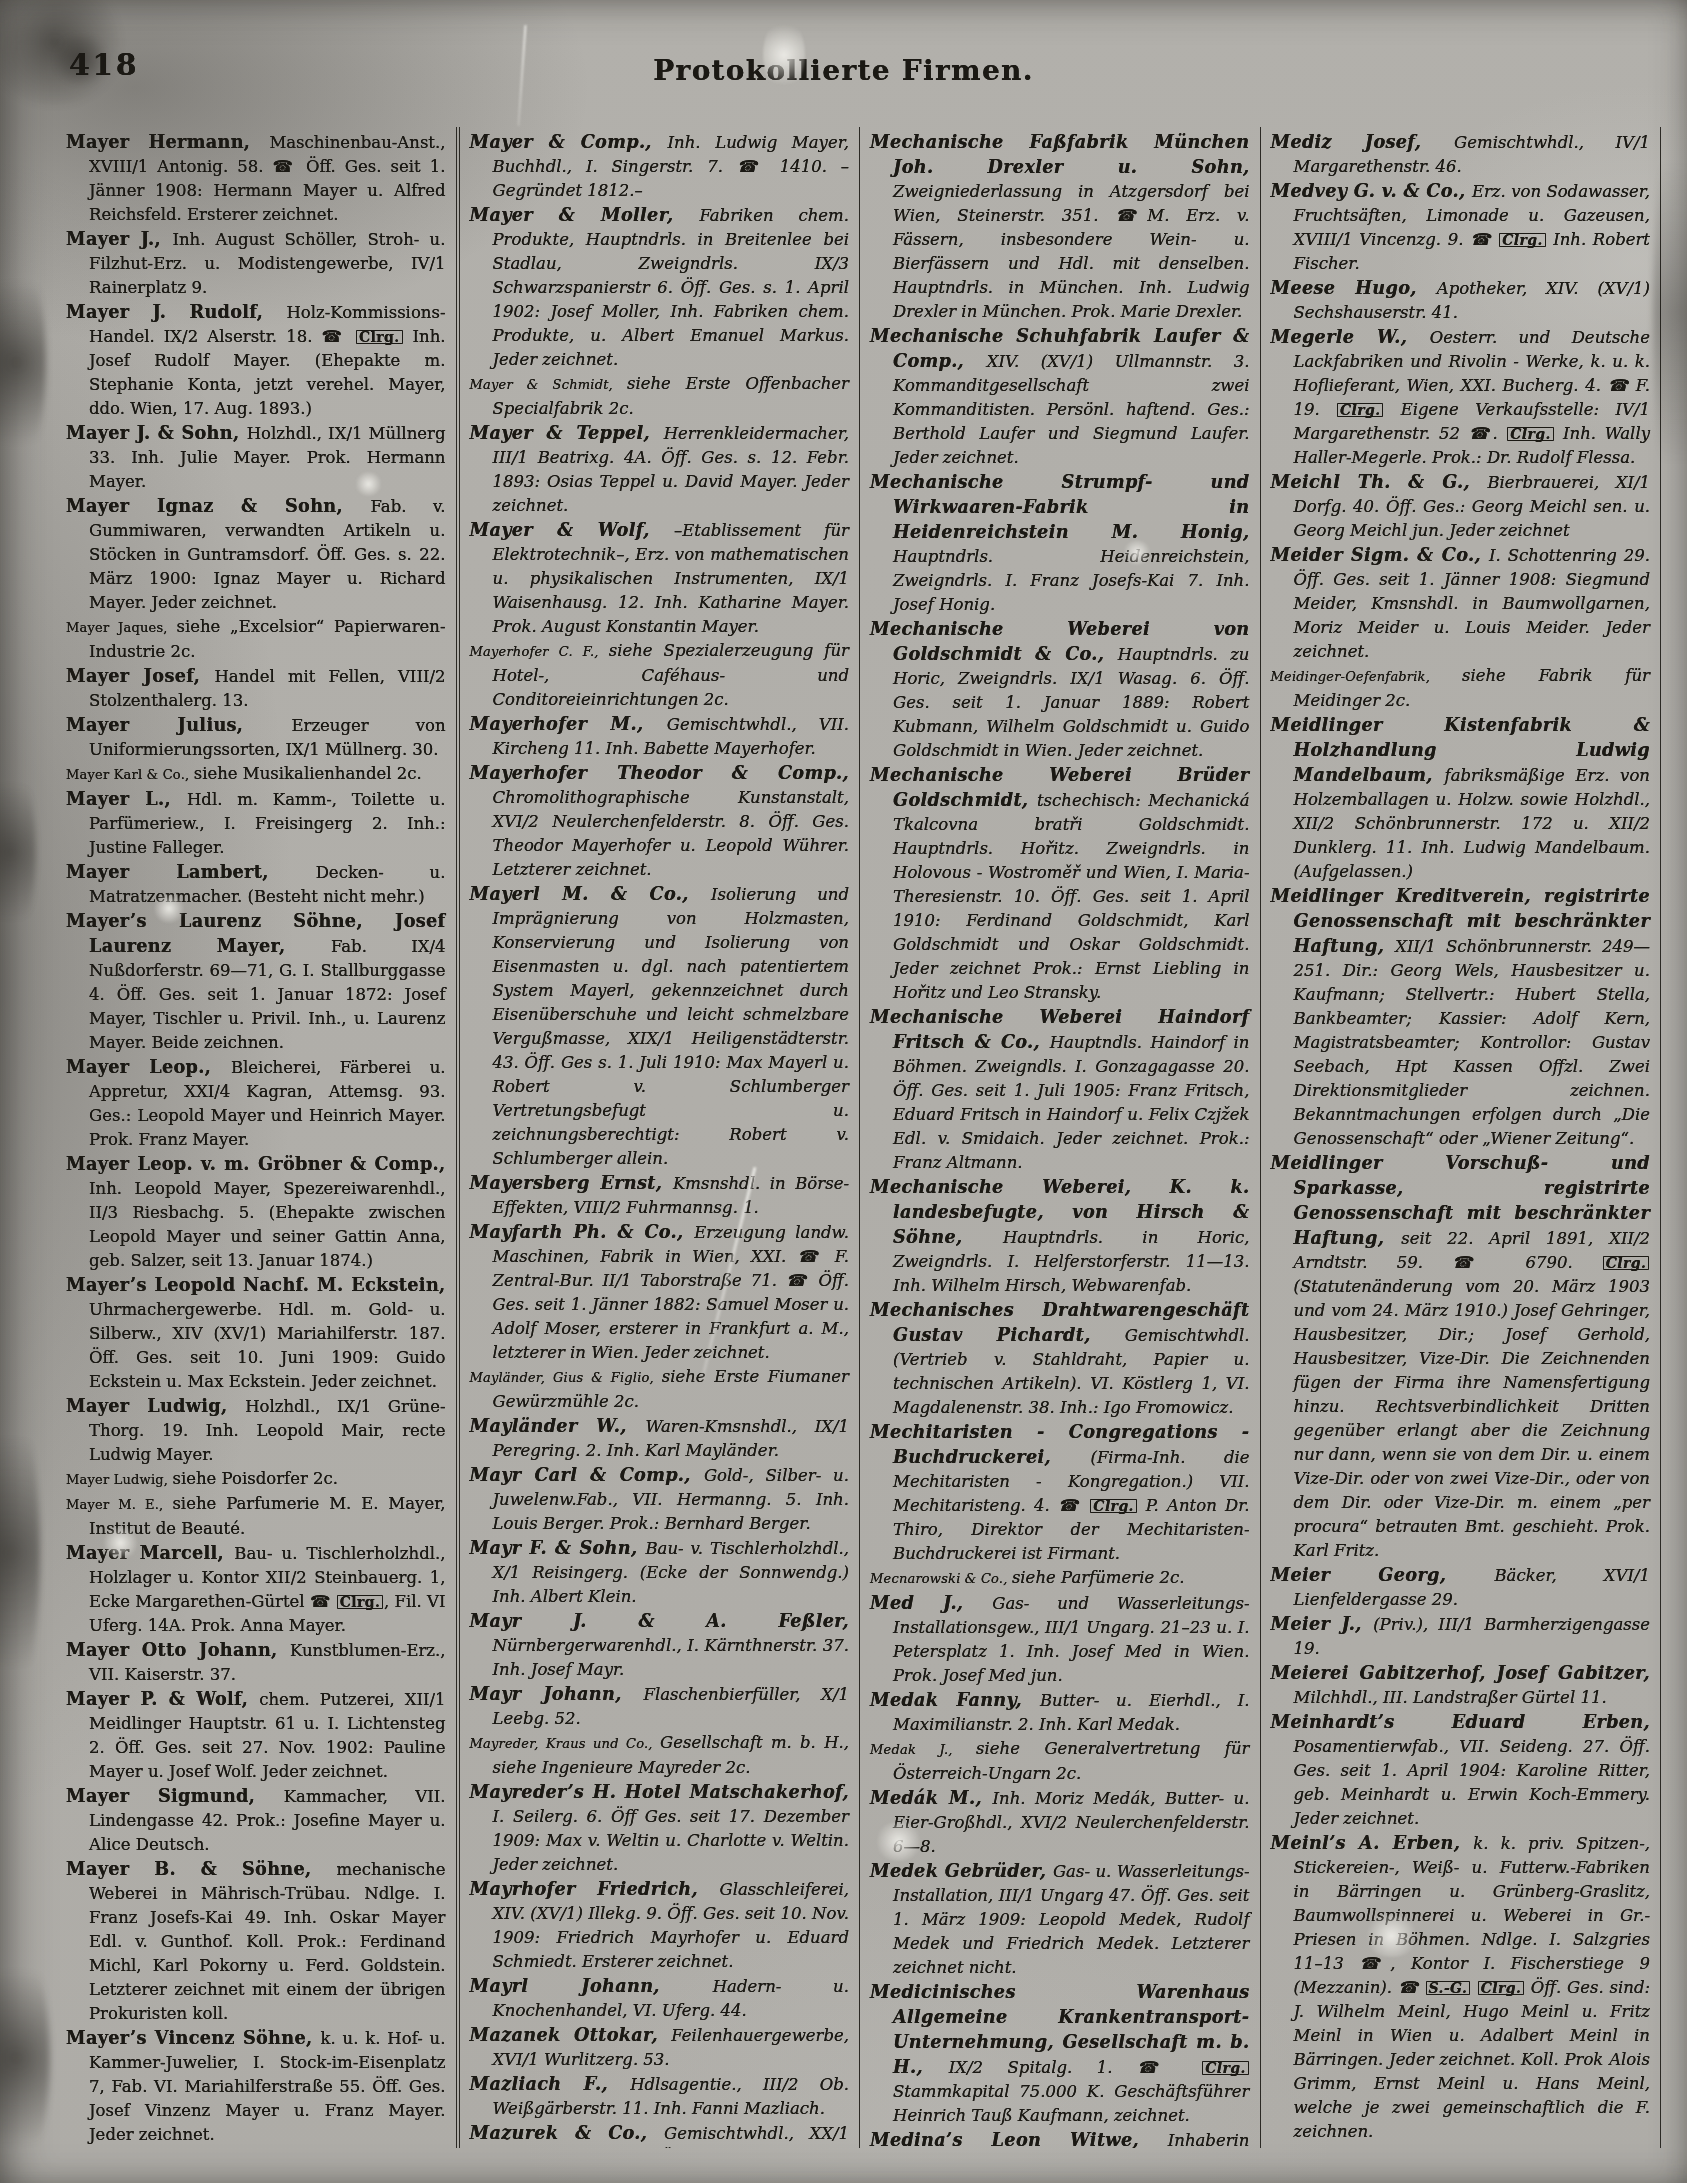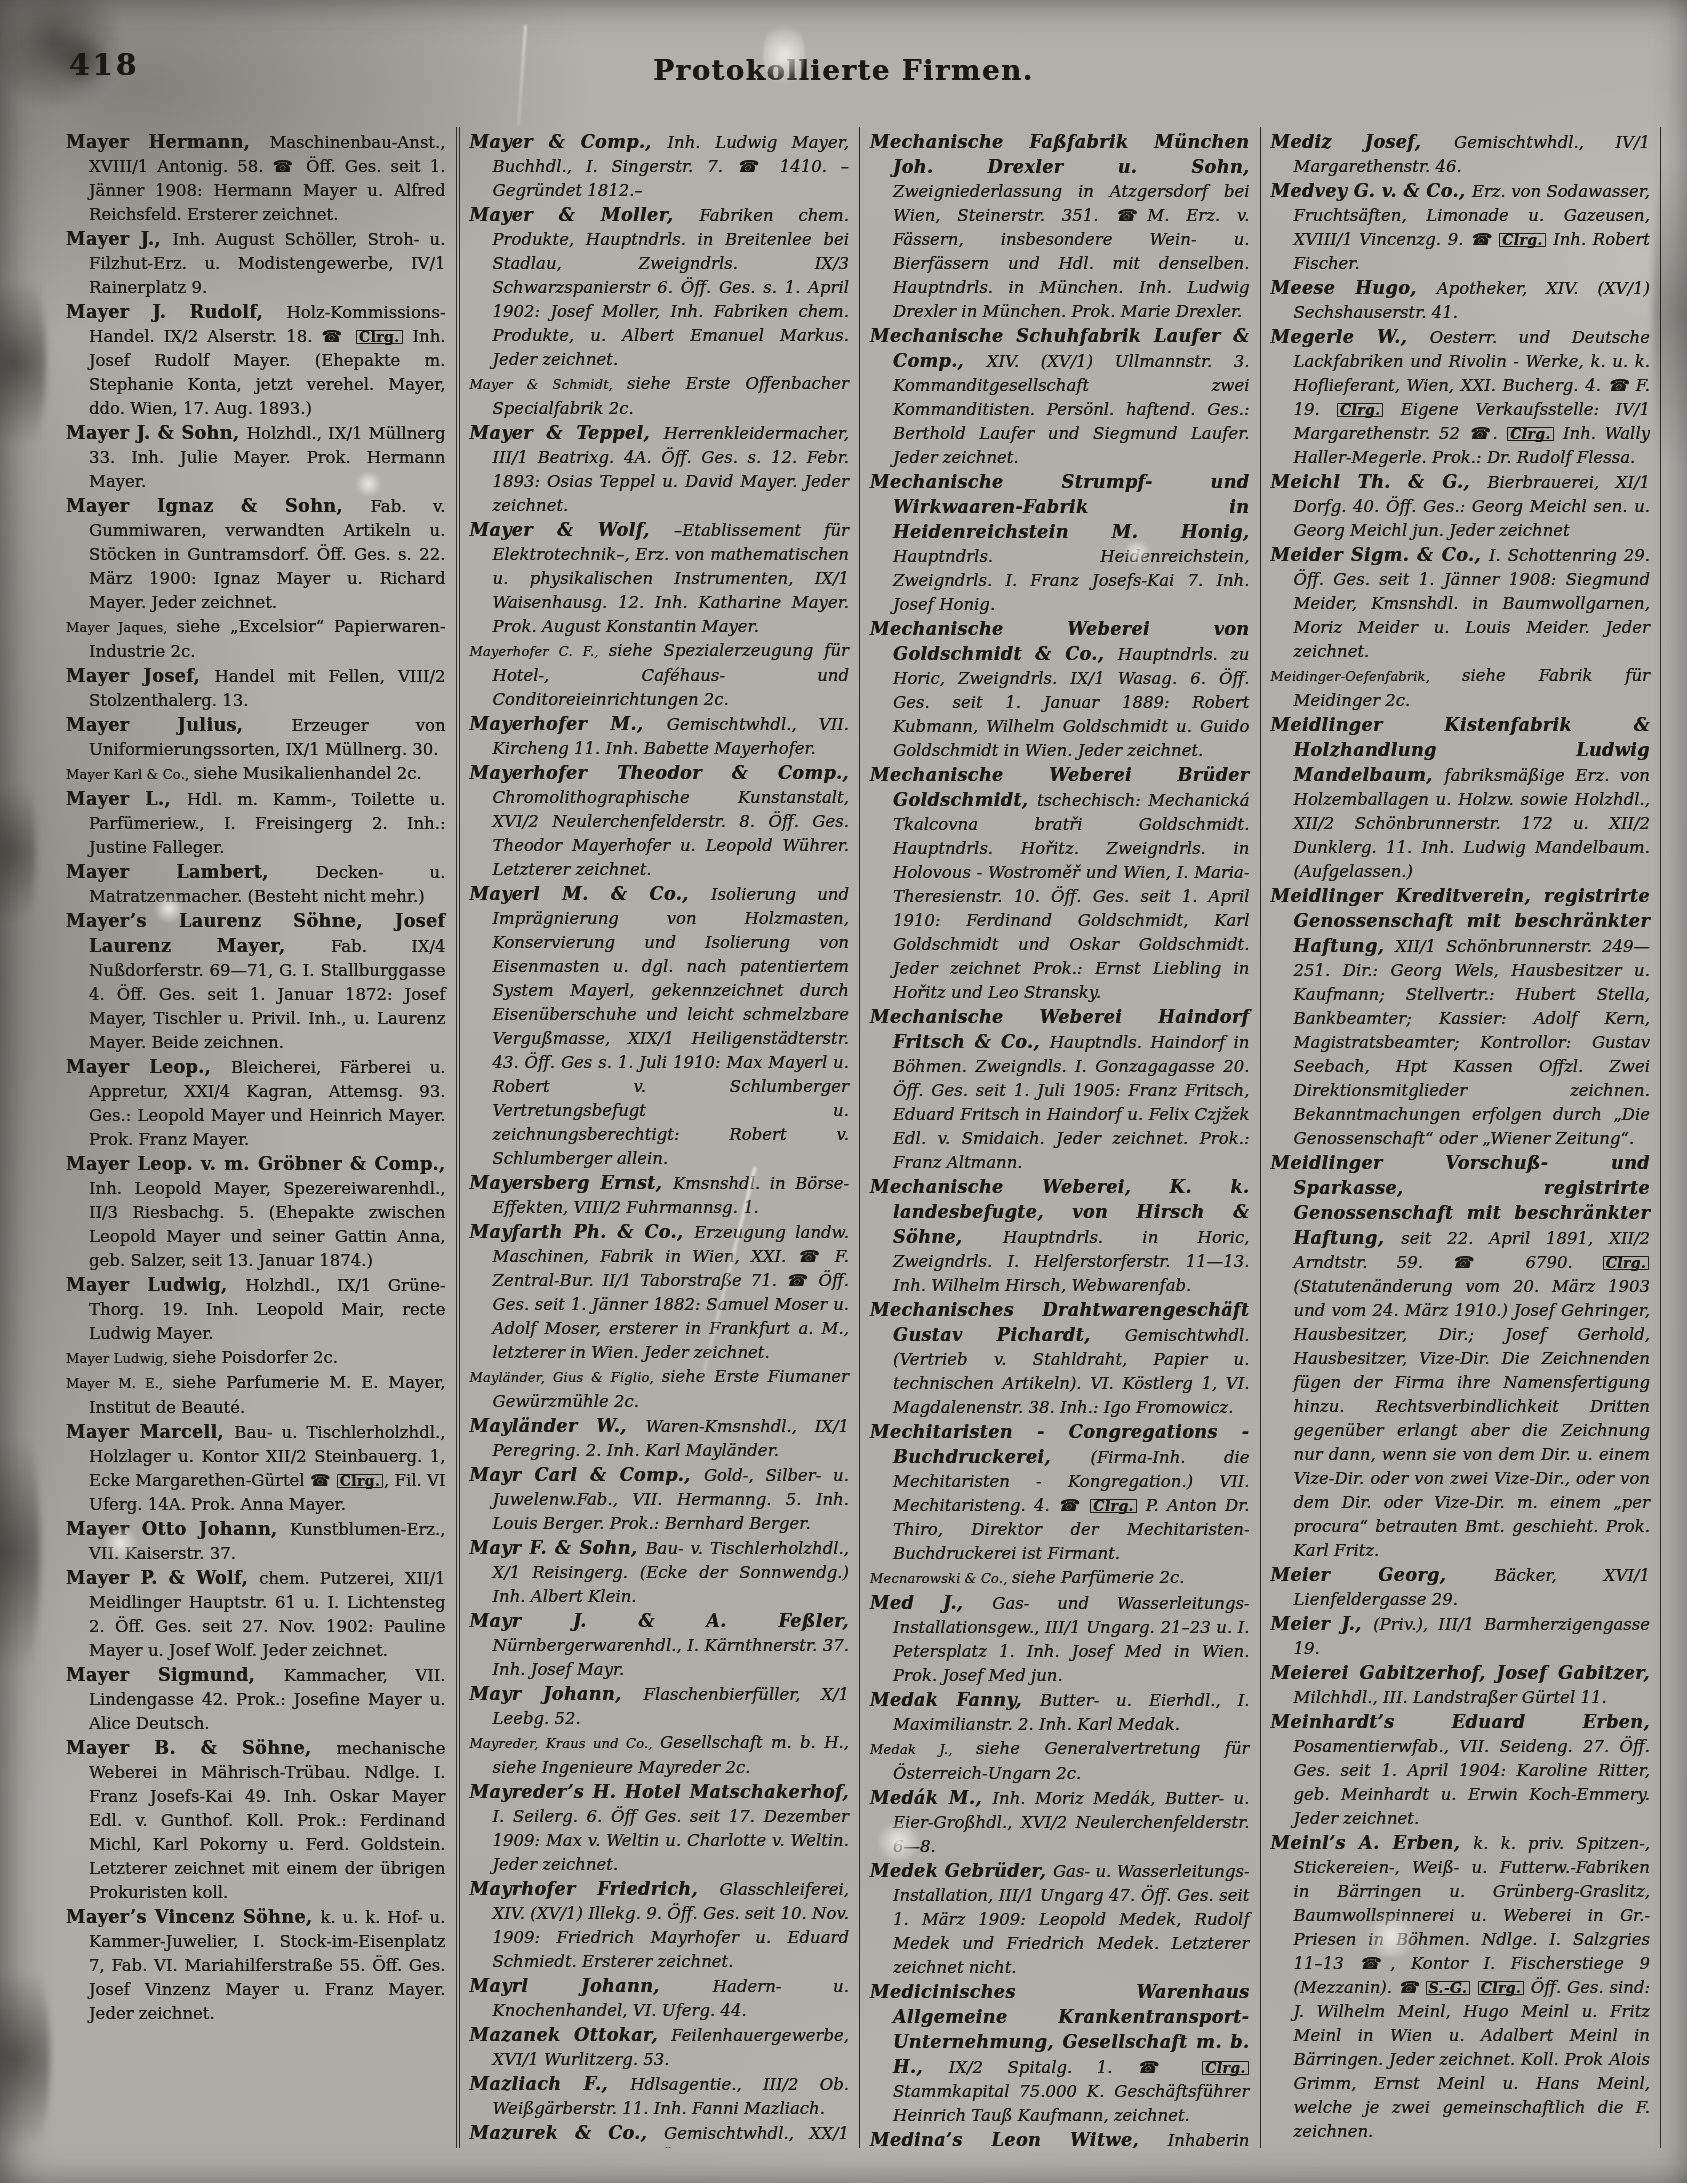--- a/index.html
+++ b/index.html
@@ -81,20 +81,21 @@
         <p class="entry"><span class="lead">Mayer Ignaz &amp; Sohn, </span><span>Fab. v. Gummiwaren, verwandten Artikeln u. Stöcken in Guntramsdorf. Öff. Ges. s. 22. März 1900: Ignaz Mayer u. Richard Mayer. Jeder zeichnet.</span></p>
         <p class="entry ref"><span class="lead">Mayer Jaques, </span><span>siehe „Excelsior“ Papierwaren-Industrie 2c.</span></p>
         <p class="entry"><span class="lead">Mayer Josef, </span><span>Handel mit Fellen, VIII/2 Stolzenthalerg. 13.</span></p>
         <p class="entry"><span class="lead">Mayer Julius, </span><span>Erzeuger von Uniformierungssorten, IX/1 Müllnerg. 30.</span></p>
         <p class="entry ref"><span class="lead">Mayer Karl &amp; Co., </span><span>siehe Musikalienhandel 2c.</span></p>
         <p class="entry"><span class="lead">Mayer L., </span><span>Hdl. m. Kamm-, Toilette u. Parfümeriew., I. Freisingerg 2. Inh.: Justine Falleger.</span></p>
         <p class="entry"><span class="lead">Mayer Lambert, </span><span>Decken- u. Matratzenmacher. (Besteht nicht mehr.)</span></p>
         <p class="entry"><span class="lead">Mayer’s Laurenz Söhne, Josef Laurenz Mayer, </span><span>Fab. IX/4 Nußdorferstr. 69—71, G. I. Stallburggasse 4. Öff. Ges. seit 1. Januar 1872: Josef Mayer, Tischler u. Privil. Inh., u. Laurenz Mayer. Beide zeichnen.</span></p>
         <p class="entry"><span class="lead">Mayer Leop., </span><span>Bleicherei, Färberei u. Appretur, XXI/4 Kagran, Attemsg. 93. Ges.: Leopold Mayer und Heinrich Mayer. Prok. Franz Mayer.</span></p>
         <p class="entry"><span class="lead">Mayer Leop. v. m. Gröbner &amp; Comp., </span><span>Inh. Leopold Mayer, Spezereiwarenhdl., II/3 Riesbachg. 5. (Ehepakte zwischen Leopold Mayer und seiner Gattin Anna, geb. Salzer, seit 13. Januar 1874.)</span></p>
+        <p class="entry"><span class="lead">Mayer’s Leopold Nachf. M. Eckstein, </span><span>Uhrmachergewerbe. Hdl. m. Gold- u. Silberw., XIV (XV/1) Mariahilferstr. 187. Öff. Ges. seit 10. Juni 1909: Guido Eckstein u. Max Eckstein. Jeder zeichnet.</span></p>
         <p class="entry"><span class="lead">Mayer Ludwig, </span><span>Holzhdl., IX/1 Grüne-Thorg. 19. Inh. Leopold Mair, recte Ludwig Mayer.</span></p>
         <p class="entry ref"><span class="lead">Mayer Ludwig, </span><span>siehe Poisdorfer 2c.</span></p>
         <p class="entry ref"><span class="lead">Mayer M. E., </span><span>siehe Parfumerie M. E. Mayer, Institut de Beauté.</span></p>
         <p class="entry"><span class="lead">Mayer Marcell, </span><span>Bau- u. Tischlerholzhdl., Holzlager u. Kontor XII/2 Steinbauerg. 1, Ecke Margarethen-Gürtel ☎ <span class="boxed">Clrg.</span>, Fil. VI Uferg. 14A. Prok. Anna Mayer.</span></p>
         <p class="entry"><span class="lead">Mayer Otto Johann, </span><span>Kunstblumen-Erz., VII. Kaiserstr. 37.</span></p>
         <p class="entry"><span class="lead">Mayer P. &amp; Wolf, </span><span>chem. Putzerei, XII/1 Meidlinger Hauptstr. 61 u. I. Lichtensteg 2. Öff. Ges. seit 27. Nov. 1902: Pauline Mayer u. Josef Wolf. Jeder zeichnet.</span></p>
         <p class="entry"><span class="lead">Mayer Sigmund, </span><span>Kammacher, VII. Lindengasse 42. Prok.: Josefine Mayer u. Alice Deutsch.</span></p>
         <p class="entry"><span class="lead">Mayer B. &amp; Söhne, </span><span>mechanische Weberei in Mährisch-Trübau. Ndlge. I. Franz Josefs-Kai 49. Inh. Oskar Mayer Edl. v. Gunthof. Koll. Prok.: Ferdinand Michl, Karl Pokorny u. Ferd. Goldstein. Letzterer zeichnet mit einem der übrigen Prokuristen koll.</span></p>
         <p class="entry"><span class="lead">Mayer’s Vincenz Söhne, </span><span>k. u. k. Hof- u. Kammer-Juwelier, I. Stock-im-Eisenplatz 7, Fab. VI. Mariahilferstraße 55. Öff. Ges. Josef Vinzenz Mayer u. Franz Mayer. Jeder zeichnet.</span></p>
       </div>

